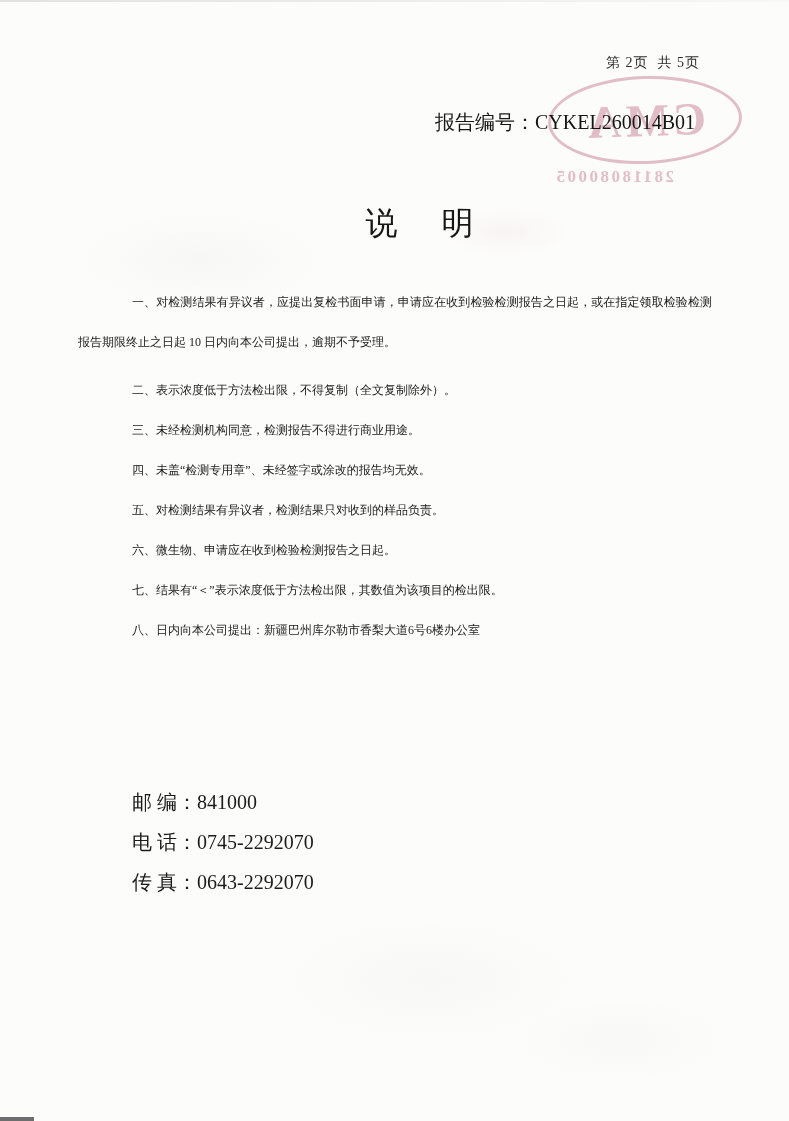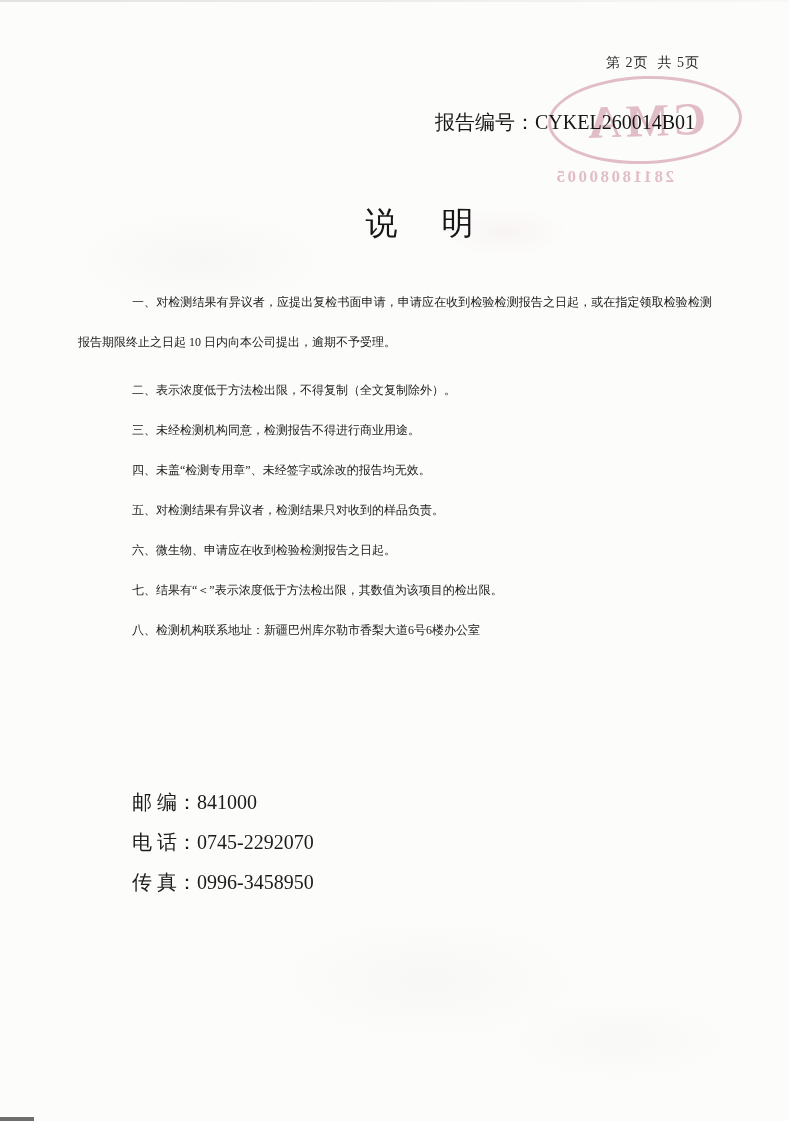--- a/index.html
+++ b/index.html
@@ -109,24 +109,24 @@
   <h1 class="doc-title">说　明</h1>
 
   <div class="notes">
     <p>一、对检测结果有异议者，应提出复检书面申请，申请应在收到检验检测报告之日起，或在指定领取检验检测报告期限终止之日起 10 日内向本公司提出，逾期不予受理。</p>
     <p>二、表示浓度低于方法检出限，不得复制（全文复制除外）。</p>
     <p>三、未经检测机构同意，检测报告不得进行商业用途。</p>
     <p>四、未盖“检测专用章”、未经签字或涂改的报告均无效。</p>
     <p>五、对检测结果有异议者，检测结果只对收到的样品负责。</p>
     <p>六、微生物、申请应在收到检验检测报告之日起。</p>
     <p>七、结果有“＜”表示浓度低于方法检出限，其数值为该项目的检出限。</p>
-    <p>八、检测机构联系地址：新疆巴州库尔勒市香梨大道6号6楼办公室</p>
+    <p>八、日内向本公司提出：新疆巴州库尔勒市香梨大道6号6楼办公室</p>
   </div>
 
   <div class="contact">
     <p>邮 编：841000</p>
     <p>电 话：0745-2292070</p>
-    <p>传 真：0996-3458950</p>
+    <p>传 真：0643-2292070</p>
   </div>
 
   <div class="corner-artifact"></div>
 
 </div>
 
 </body></html>

